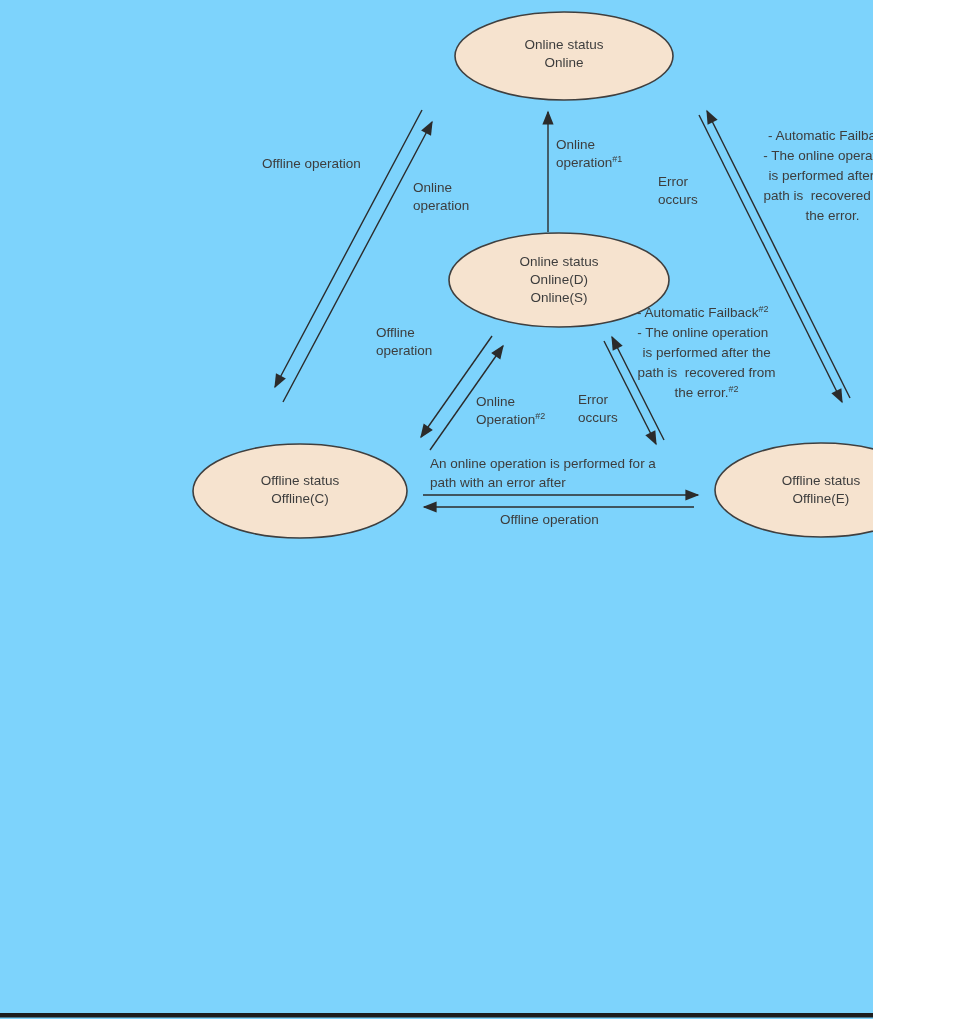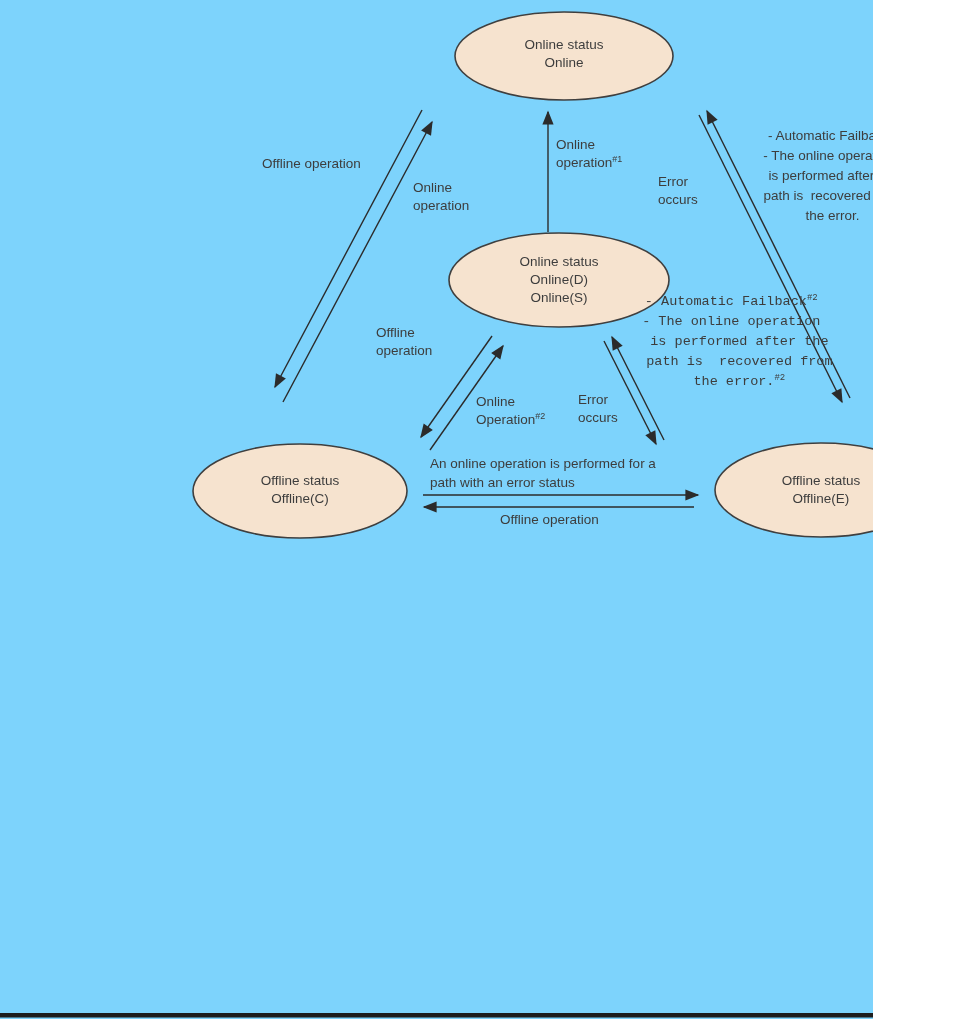--- a/index.html
+++ b/index.html
@@ -86,24 +86,24 @@
 
   <div class="lbl" style="left:376px; top:324px;">Offline
 operation</div>
 
   <div class="lbl" style="left:476px; top:393px;"><span>Online
 Operation</span><sup>#2</sup></div>
 
   <div class="lbl" style="left:578px; top:391px;">Error
 occurs</div>
 
-  <div class="lbl block" style="left:630px; top:292px;font-family:Liberation Mono, monospace;"><span>- Automatic Failback</span><sup>#2</sup><span>
+  <div class="lbl block" style="left:630px; top:303px;"><span>- Automatic Failback</span><sup>#2</sup><span>
 - The online operation
   is performed after the
   path is  recovered from
   the error.</span><sup>#2</sup></div>
 
   <div class="lbl" style="left:430px; top:454px; line-height:19px;">An online operation is performed for a
-path with an error status</div>
+path with an error after</div>
 
   <div class="lbl" style="left:500px; top:511px;">Offline operation</div>
 
 </div>
 
 </body></html>

